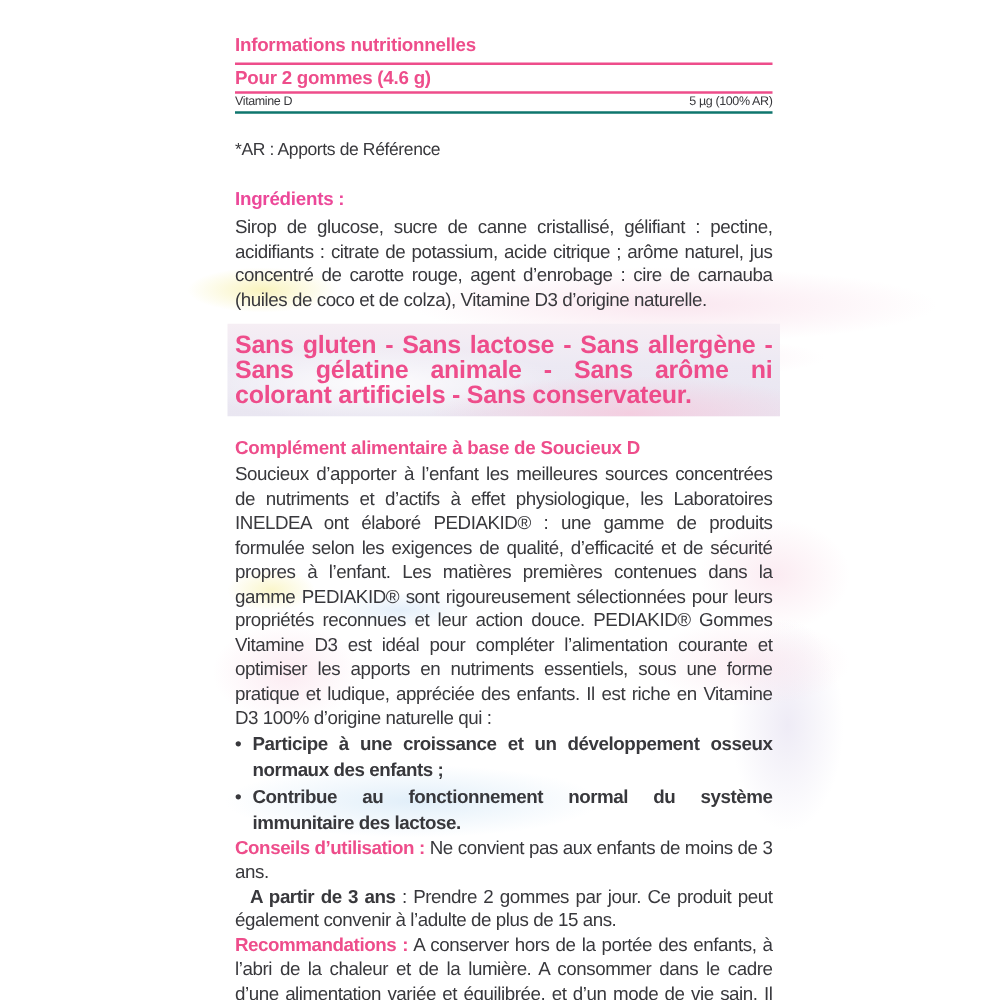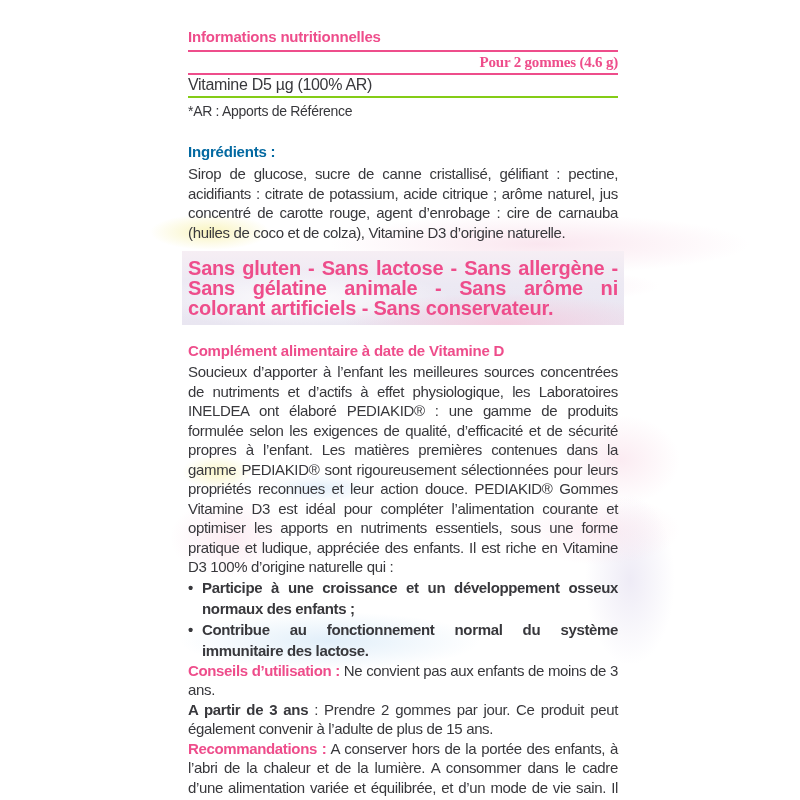--- a/index.html
+++ b/index.html
@@ -30,30 +30,29 @@
   p,h2{margin:0;}
   .body-text{
     font-size:15px;line-height:19.5px;letter-spacing:-0.35px;
     text-align:justify;color:#38383c;
   }
 
   
   .nutri-title{margin-bottom:5px;}
   .serving-row{
     border-top:2px solid #ee4d8b;border-bottom:2px solid #ee4d8b;
-    text-align:right;color:#ee4d8b;font-weight:bold;font-size:15px;letter-spacing:-0.2px;
+    color:#ee4d8b;font-weight:bold;font-size:15px;letter-spacing:-0.2px;
     padding:2px 0;
-    font-family:Liberation Serif, serif;
   }
   .nutri-row{
-    display:flex;
-    border-bottom:2px solid #84cc16;
-    font-size:16px;letter-spacing:-0.3px;padding:1px 0 2px 0;
+    display:flex;justify-content:space-between;
+    border-bottom:2px solid #0f766e;
+    font-size:10px;letter-spacing:-0.3px;padding:1px 0 2px 0;
   }
-  .footnote{font-size:14px;letter-spacing:-0.3px;padding-top:5px;}
+  .footnote{font-size:14px;letter-spacing:-0.3px;padding-top:20px;}
 
   .sect-gap1{height:24px;}
   .ing-title{margin-bottom:4px;}
 
   .claims{
     position:relative;
     margin:9px -6px 0 -6px;
     padding:7px 6px;
     background:linear-gradient(180deg,#f6eef4 0%,#ece9f3 45%,#e9e6f1 100%);
     overflow:hidden;
@@ -78,21 +77,21 @@
   .bullets{margin:0;padding:0;list-style:none;}
   .bullet{
     display:flex;
     font-weight:bold;font-size:15px;line-height:21px;letter-spacing:-0.35px;
     text-align:justify;
   }
   .bullet .dot{width:14px;flex:0 0 14px;}
   .bullet .btxt{flex:1;}
 
   .lead-pink{color:#ee4d8b;font-weight:bold;margin-top:18px;}
-  .lead-bold{font-weight:bold;}
+  .lead-bold{font-weight:bold;margin-left:12px;}
 </style>
 </head>
 <body style="color: rgb(56, 56, 60);">
 
 <div class="page">
 
   <div class="decor">
     <div class="blob b-yellow1"></div>
     <div class="blob b-pink1"></div>
     <div class="blob b-pink2"></div>
@@ -113,30 +112,30 @@
 
     <div class="nutri-row">
       <span>Vitamine D</span>
       <span>5 µg (100% AR)</span>
     </div>
 
     <div class="footnote">*AR : Apports de Référence</div>
 
     <div class="sect-gap1"></div>
 
-    <h2 class="h-pink ing-title" style="color: #0369a1;">Ingrédients :</h2>
+    <h2 class="h-pink ing-title" style="color: #ec4899;">Ingrédients :</h2>
     <p class="body-text">Sirop de glucose, sucre de canne cristallisé, gélifiant : pectine, acidifiants : citrate de potassium, acide citrique ; arôme naturel, jus concentré de carotte rouge, agent d’enrobage : cire de carnauba (huiles de coco et de colza), Vitamine D3 d’origine naturelle.</p>
 
     <div class="claims">
       <div class="claims-text" style="color: rgb(238, 77, 139);">Sans gluten - Sans lactose - Sans allergène - Sans gélatine animale - Sans arôme ni colorant artificiels - Sans conservateur.</div>
     </div>
 
     <div class="sect-gap2"></div>
 
-    <h2 class="h-pink desc-title" style="color: rgb(238, 77, 139);">Complément alimentaire à date de Vitamine D</h2>
+    <h2 class="h-pink desc-title" style="color: rgb(238, 77, 139);">Complément alimentaire à base de Soucieux D</h2>
     <p class="body-text">Soucieux d’apporter à l’enfant les meilleures sources concentrées de nutriments et d’actifs à effet physiologique, les Laboratoires INELDEA ont élaboré PEDIAKID® : une gamme de produits formulée selon les exigences de qualité, d’efficacité et de sécurité propres à l’enfant. Les matières premières contenues dans la gamme PEDIAKID® sont rigoureusement sélectionnées pour leurs propriétés reconnues et leur action douce. PEDIAKID® Gommes Vitamine D3 est idéal pour compléter l’alimentation courante et optimiser les apports en nutriments essentiels, sous une forme pratique et ludique, appréciée des enfants. Il est riche en Vitamine D3 100% d’origine naturelle qui :</p>
 
     <ul class="bullets">
       <li class="bullet">
         <span class="dot">•</span>
         <span class="btxt">Participe à une croissance et un développement osseux normaux des enfants ;</span>
       </li>
       <li class="bullet">
         <span class="dot">•</span>
         <span class="btxt">Contribue au fonctionnement normal du système immunitaire des lactose.</span>

